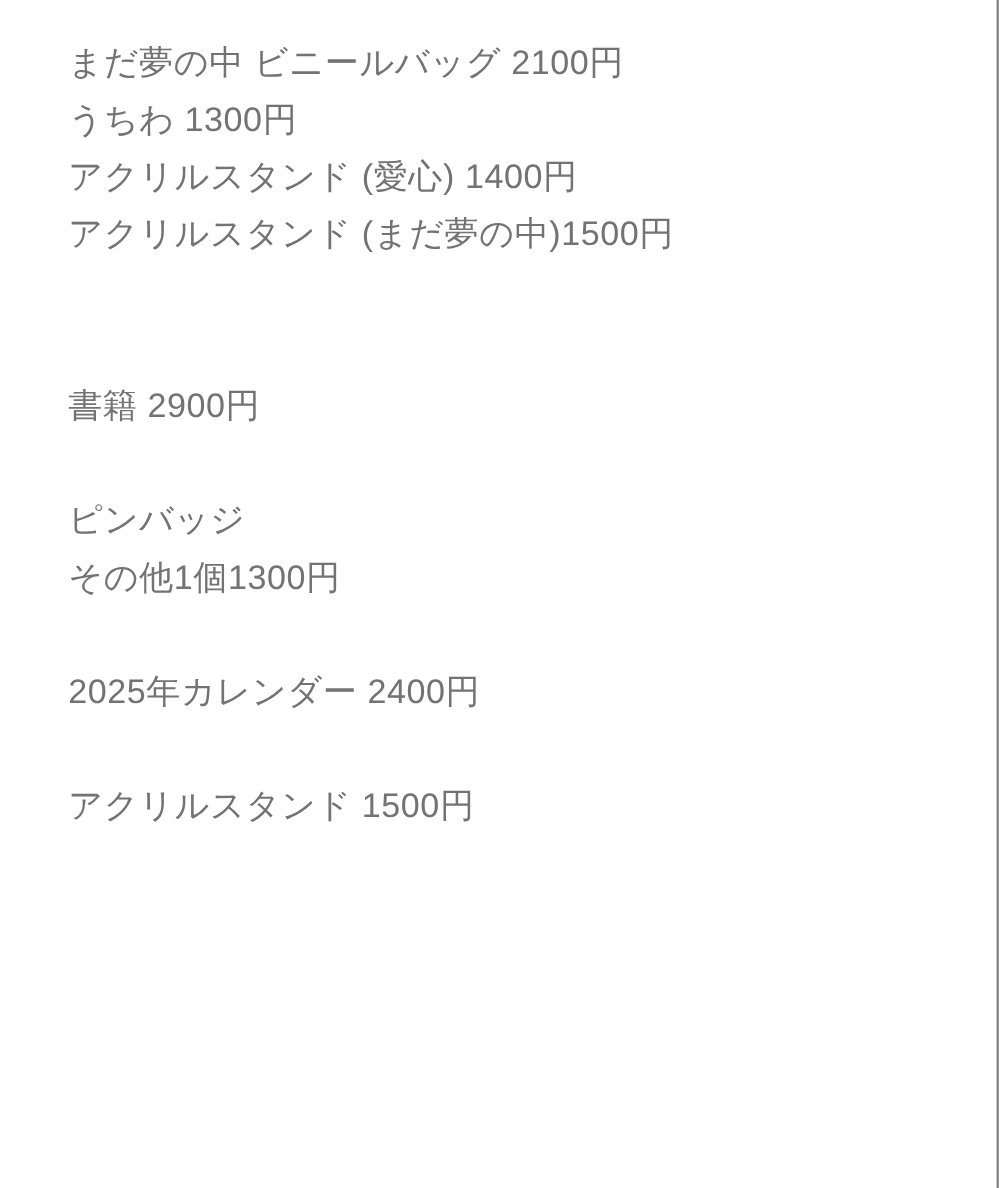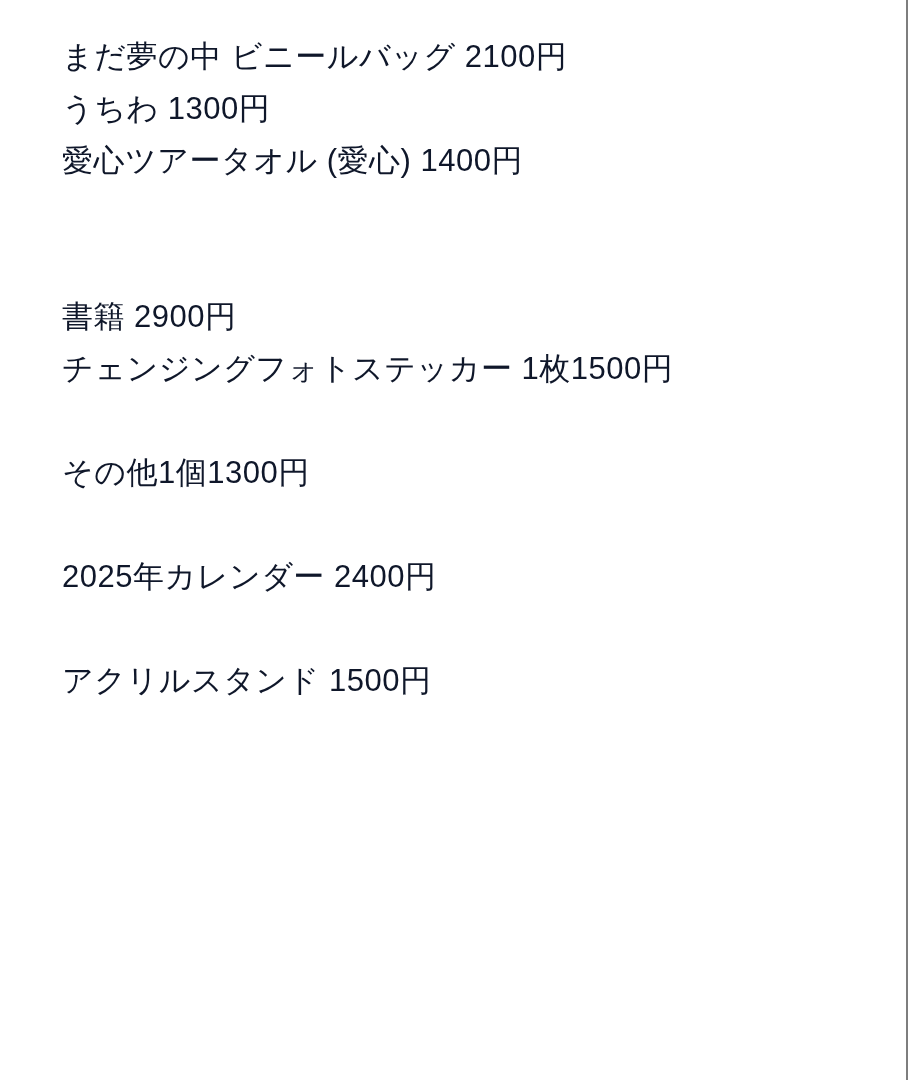--- a/index.html
+++ b/index.html
@@ -14,21 +14,21 @@
     position: absolute;
     top: 0;
     left: 0;
     width: 912px;
     height: 1080px;
     box-sizing: border-box;
     padding: 31px 0 0 62px;
     font-family: "Liberation Sans", "DejaVu Sans", sans-serif;
     font-size: 31px;
     font-weight: 400;
-    color: #0f172a;
+    color: #737373;
     letter-spacing: 0.5px;
   }
   .line {
     height: 52px;
     line-height: 52px;
     white-space: nowrap;
   }
   .right-divider {
     position: absolute;
     top: 0;
@@ -39,26 +39,27 @@
   }
 </style>
 </head>
 <body>
 
 <main class="note">
   <div class="lines">
 
   <div class="line">まだ夢の中 ビニールバッグ 2100円</div>
       <div class="line">うちわ 1300円</div>
-      <div class="line">愛心ツアータオル (愛心) 1400円</div>
+      <div class="line">アクリルスタンド (愛心) 1400円</div>
+      <div class="line">アクリルスタンド (まだ夢の中)1500円</div>
       <div class="line">&nbsp;</div>
       <div class="line">&nbsp;</div>
       <div class="line">書籍 2900円</div>
-      <div class="line">チェンジングフォトステッカー 1枚1500円</div>
       <div class="line">&nbsp;</div>
+      <div class="line">ピンバッジ</div>
       <div class="line">その他1個1300円</div>
       <div class="line">&nbsp;</div>
       <div class="line">2025年カレンダー 2400円</div>
       <div class="line">&nbsp;</div>
       <div class="line">アクリルスタンド 1500円</div>
     </div>
 </main>
 
 <div class="right-divider"></div>
 

